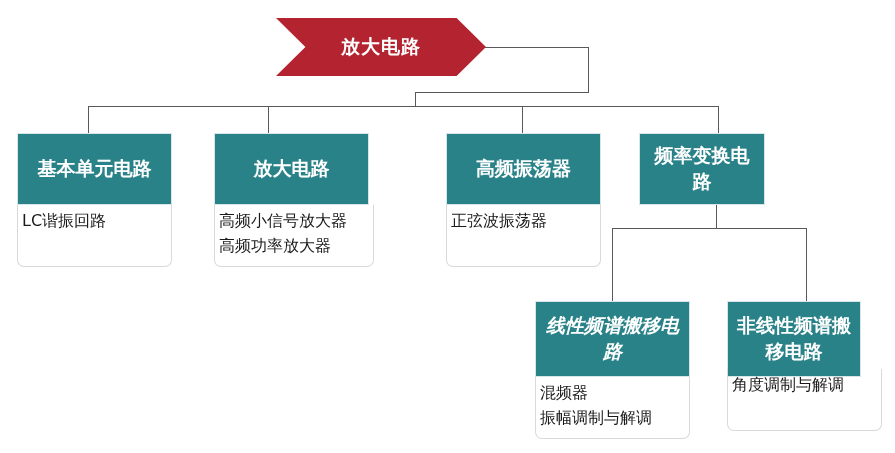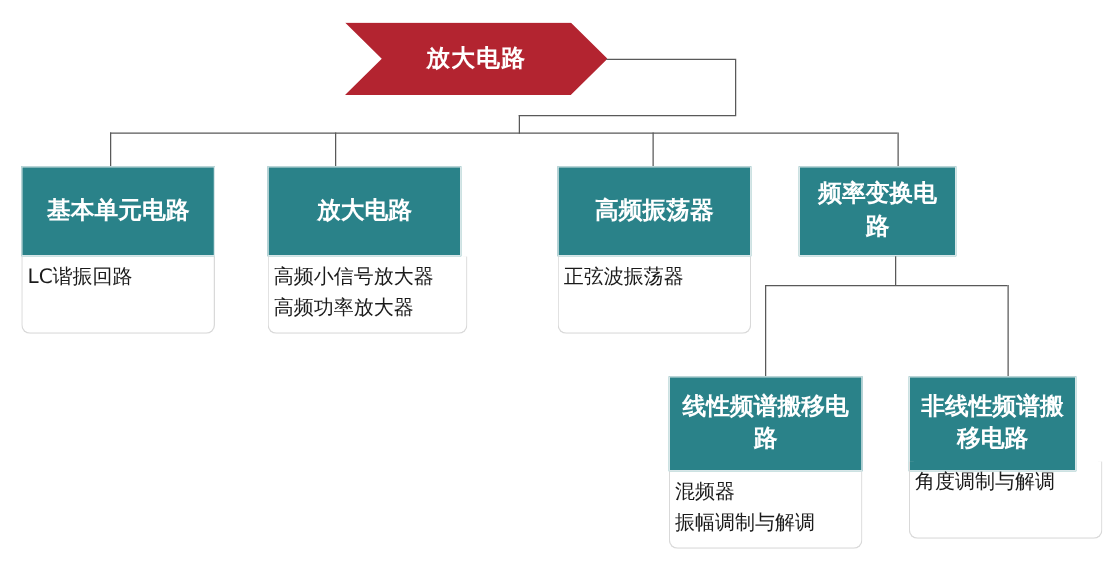--- a/index.html
+++ b/index.html
@@ -138,21 +138,21 @@
       <span>频率变换电路</span>
     </div>
   </div>
 
   <div class="line-v" style="left:716px; top:205px; height:23px;"></div>
   <div class="line-h" style="left:612px; top:228px; width:194px;"></div>
   <div class="line-v" style="left:612px; top:228px; height:73px;"></div>
   <div class="line-v" style="left:806px; top:228px; height:73px;"></div>
 
   <div class="node" style="left:535px; top:301px; width:155px;">
-    <div class="node-head" style="width:155px; height:76px;">
+    <div class="node-head" style="width:155px; height:76px;font-style:italic;">
       <span>线性频谱搬移电路</span>
     </div>
     <div class="node-body" style="top:76px; width:155px; height:62px;">
       <div class="sub-item">混频器</div>
       <div class="sub-item">振幅调制与解调</div>
     </div>
   </div>
 
   <div class="node" style="left:727px; top:301px; width:155px;">
     <div class="node-head" style="width:134px; height:76px;">

